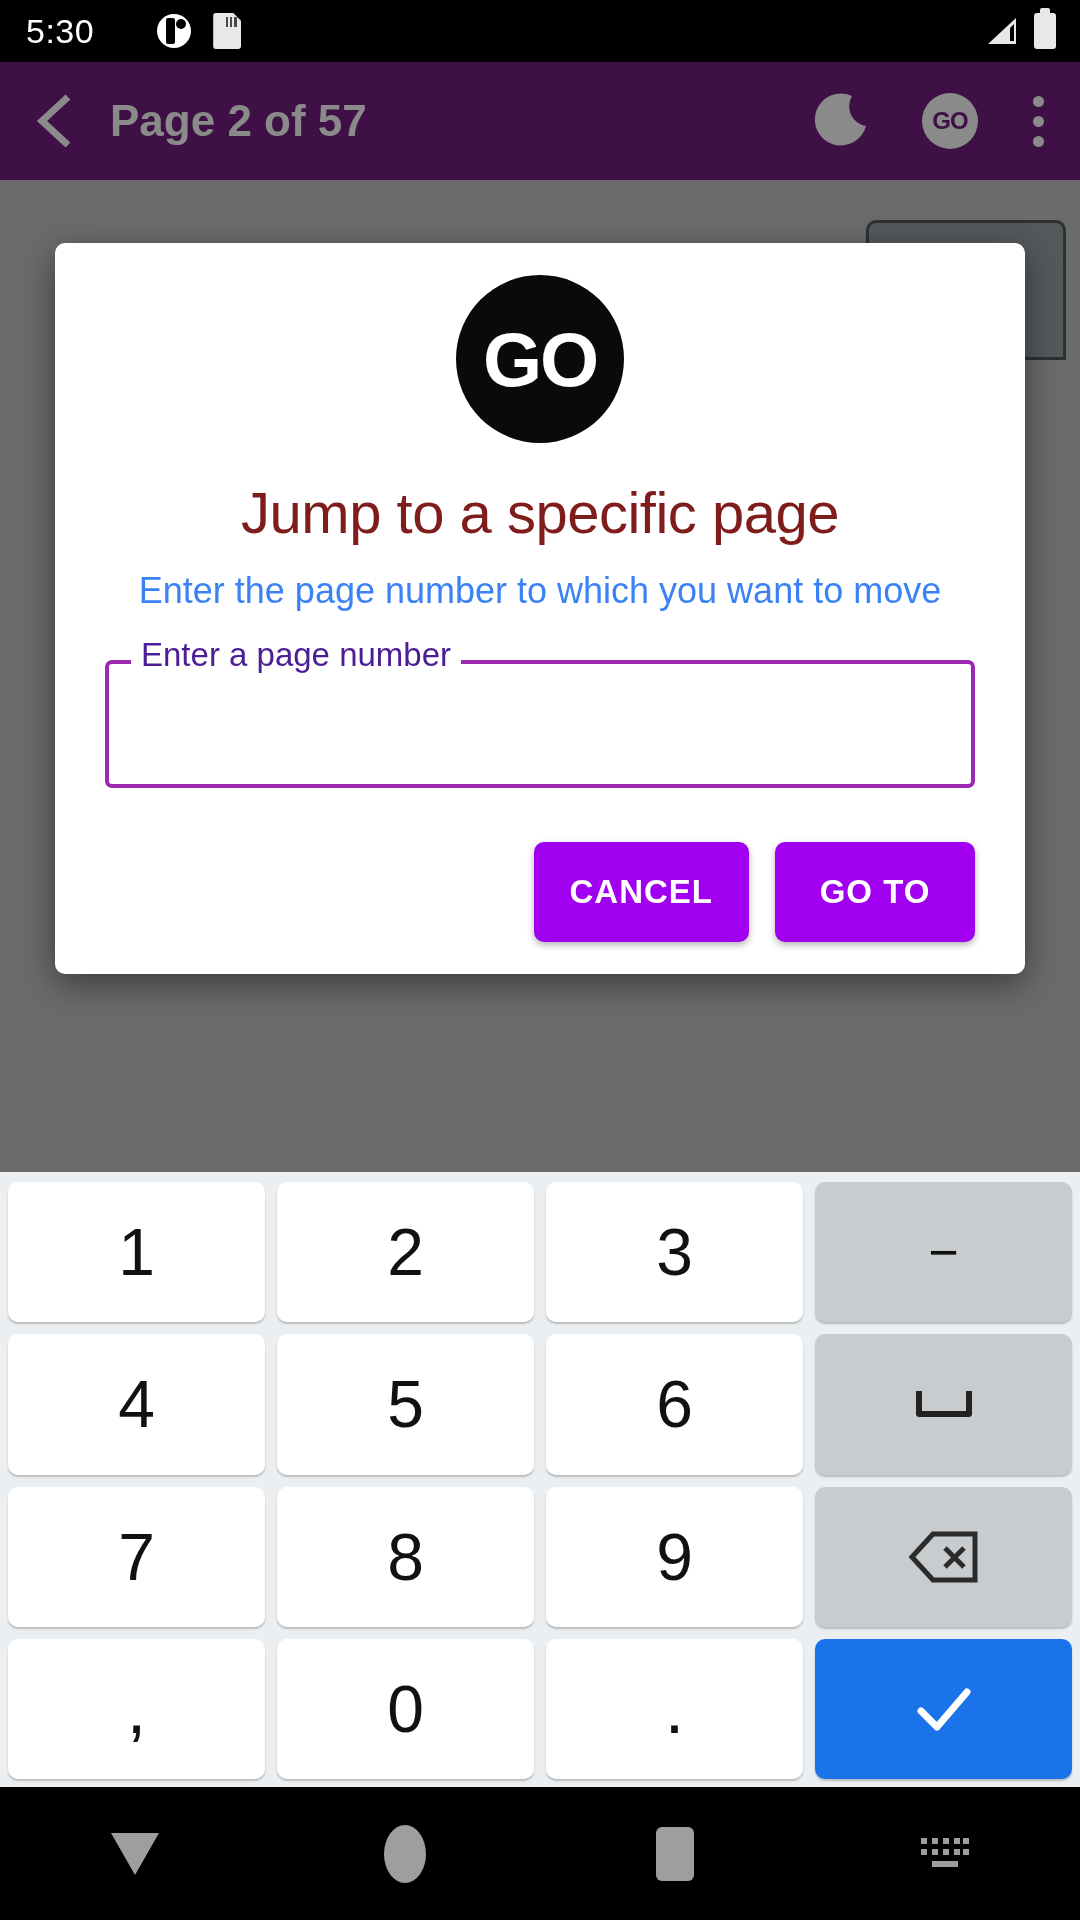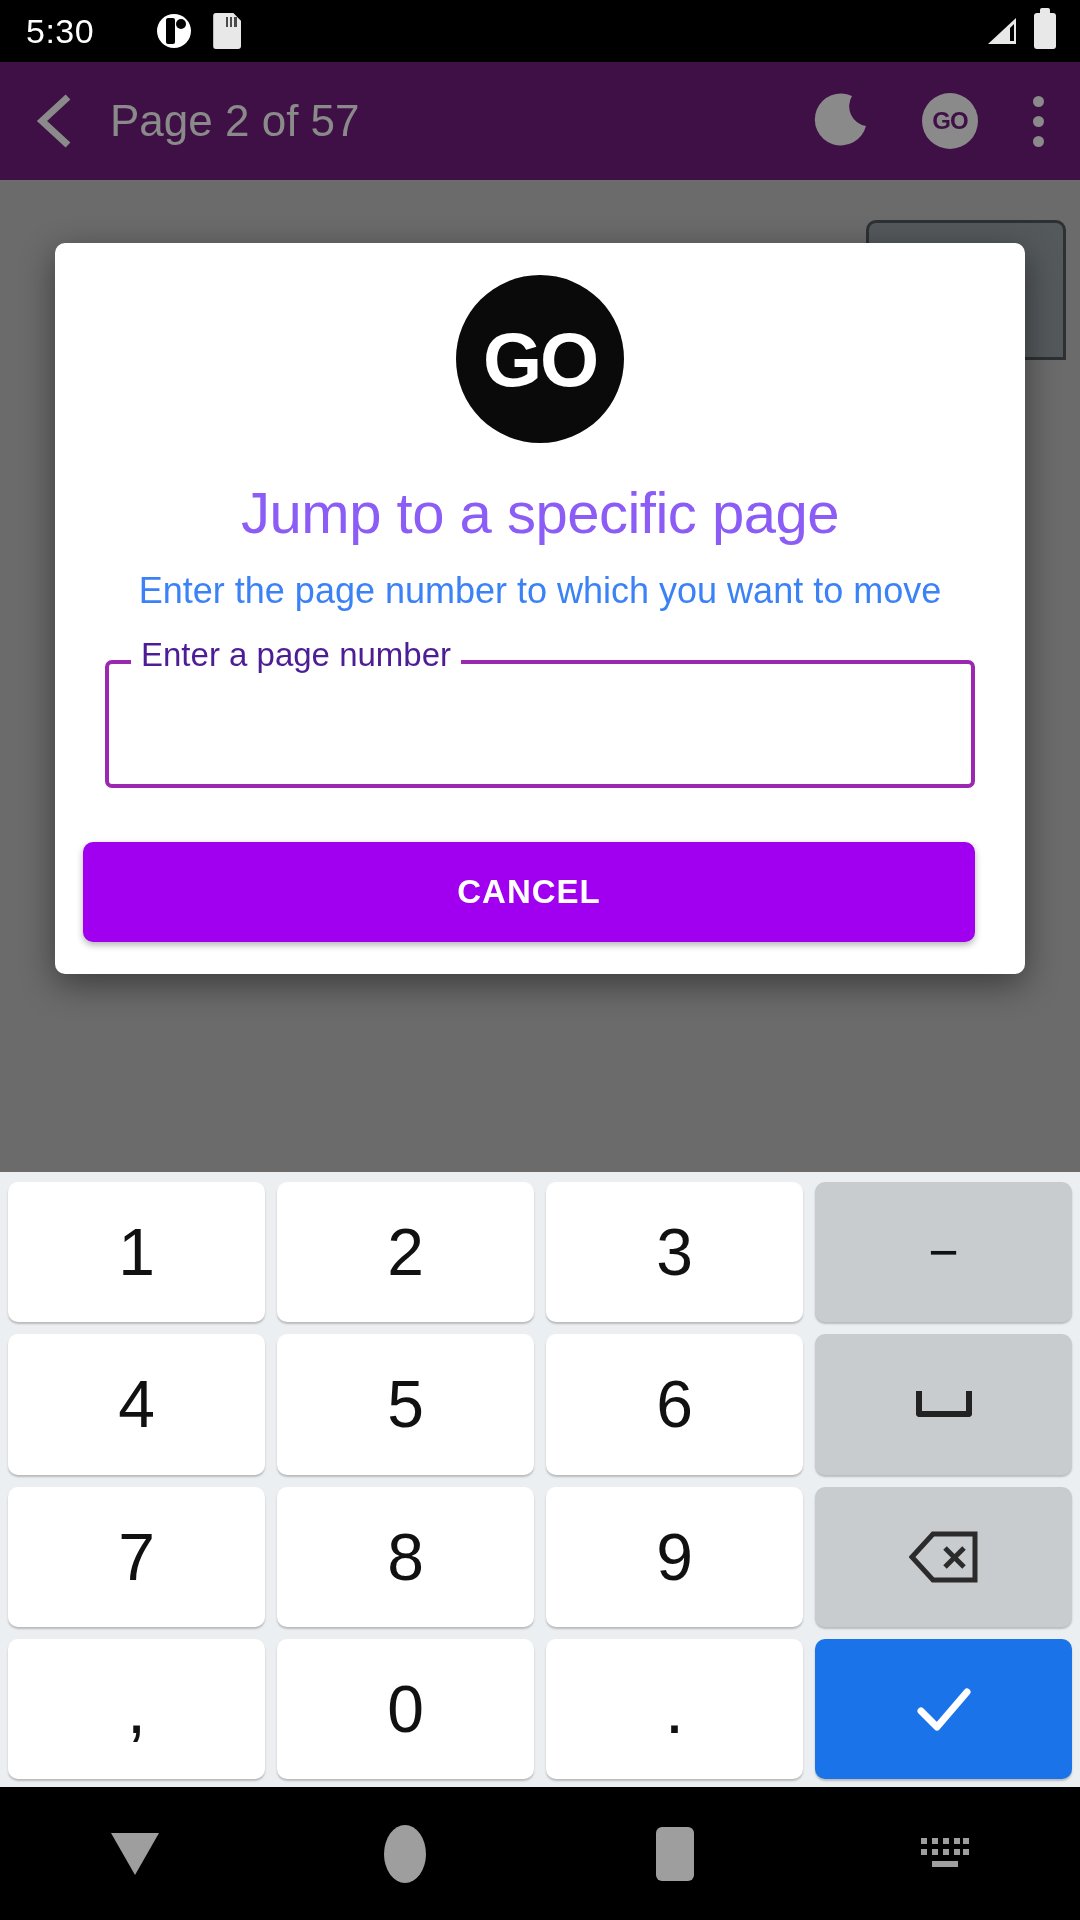--- a/index.html
+++ b/index.html
@@ -44,21 +44,21 @@
     width:10px; height:5px; background:#e8e8e8; border-radius:2px 2px 0 0; }
 
   
   #app-bar {
     position:absolute; top:62px; left:0; width:1080px; height:118px;
     background:#3f1046;
     display:flex; align-items:center; padding:0 26px;
   }
   #back-icon { width:62px; height:62px; display:flex; align-items:center;
     justify-content:center; }
-  #app-bar-title { color:#8a8a8a; font-size:44px; margin-left:22px; font-weight:400; }
+  #app-bar-title { color:#8a8a8a; font-size:44px; margin-left:22px; font-weight:700; }
   .appbar-actions { margin-left:auto; display:flex; align-items:center; gap:52px; padding-right:8px; }
   #moon-icon { width:58px; height:58px; position:relative; }
   #go-badge-icon { width:56px; height:56px; border-radius:50%; background:#8a8a8a;
     display:flex; align-items:center; justify-content:center;
     color:#3f1046; font-size:24px; font-weight:bold; letter-spacing:-1px; }
   #overflow-icon { width:16px; height:58px; display:flex; flex-direction:column;
     align-items:center; justify-content:center; gap:9px; }
   #overflow-icon span { width:11px; height:11px; border-radius:50%; background:#8a8a8a; display:block; }
 
   
@@ -70,41 +70,41 @@
   
   #dialog {
     position:absolute; top:243px; left:55px; width:970px;
     background:#fff; border-radius:10px;
     box-shadow:0 10px 34px rgba(0,0,0,.45);
     padding:32px 28px 26px 28px;
   }
   #dialog-logo { width:168px; height:168px; border-radius:50%; background:#0a0a0a;
     margin:0 auto; display:flex; align-items:center; justify-content:center;
     color:#fff; font-size:76px; font-weight:bold; letter-spacing:-2px; }
-  #dialog-title { text-align:center; font-size:58px; color:#8b5cf6;
+  #dialog-title { text-align:center; font-size:58px; color:#7f1d1d;
     margin-top:36px; font-weight:400; letter-spacing:-.5px; }
   #dialog-subtitle { text-align:center; font-size:36px; color:#3b82f6;
     margin-top:24px; font-weight:400; }
 
   
   #page-field-wrap { position:relative; margin:48px 22px 0 22px; }
   #page-field {
     height:128px; border:4px solid #9c27b0; border-radius:7px;
     background:#fff; width:100%;
     font-size:38px; color:#111; padding:18px 22px 0 22px;
     font-family:"Liberation Sans", sans-serif; outline:none;
   }
   #page-field-label {
     position:absolute; top:-22px; left:26px; background:#fff;
     padding:0 10px; color:#4c1d95; font-size:33px; line-height:1;
   }
 
   
   #dialog-actions { display:flex; justify-content:flex-end; gap:26px;
-    margin-top:54px; padding-right:22px; padding-bottom:6px;flex-direction:column; }
+    margin-top:54px; padding-right:22px; padding-bottom:6px; }
   .dlg-btn { background:#a100f0; color:#fff; border:none; border-radius:10px;
     font-size:33px; font-weight:bold; letter-spacing:1px;
     padding:0 36px; height:100px; min-width:200px;
     box-shadow:0 3px 7px rgba(0,0,0,.3);
     font-family:"Liberation Sans", sans-serif; cursor:pointer; }
 
   
   #keyboard { position:absolute; top:1172px; left:0; width:1080px; height:615px;
     background:#eceff1; padding:10px 8px 8px 8px; }
   .kb-row { display:flex; gap:12px; height:calc((100% - 36px)/4); margin-bottom:12px; }
@@ -184,20 +184,21 @@
     <div id="dialog-title">Jump to a specific page</div>
     <div id="dialog-subtitle">Enter the page number to which you want to move</div>
 
     <div id="page-field-wrap">
       <input id="page-field" type="text" value="" style="">
       <span id="page-field-label">Enter a page number</span>
     </div>
 
     <div id="dialog-actions">
       <button class="dlg-btn">CANCEL</button>
+      <button class="dlg-btn">GO TO</button>
     </div>
   </div>
 
   <div id="keyboard">
 
     <div class="kb-row">
       <div class="kb-key">1</div>
       <div class="kb-key">2</div>
       <div class="kb-key">3</div>
       <div class="kb-key fn">−</div>

